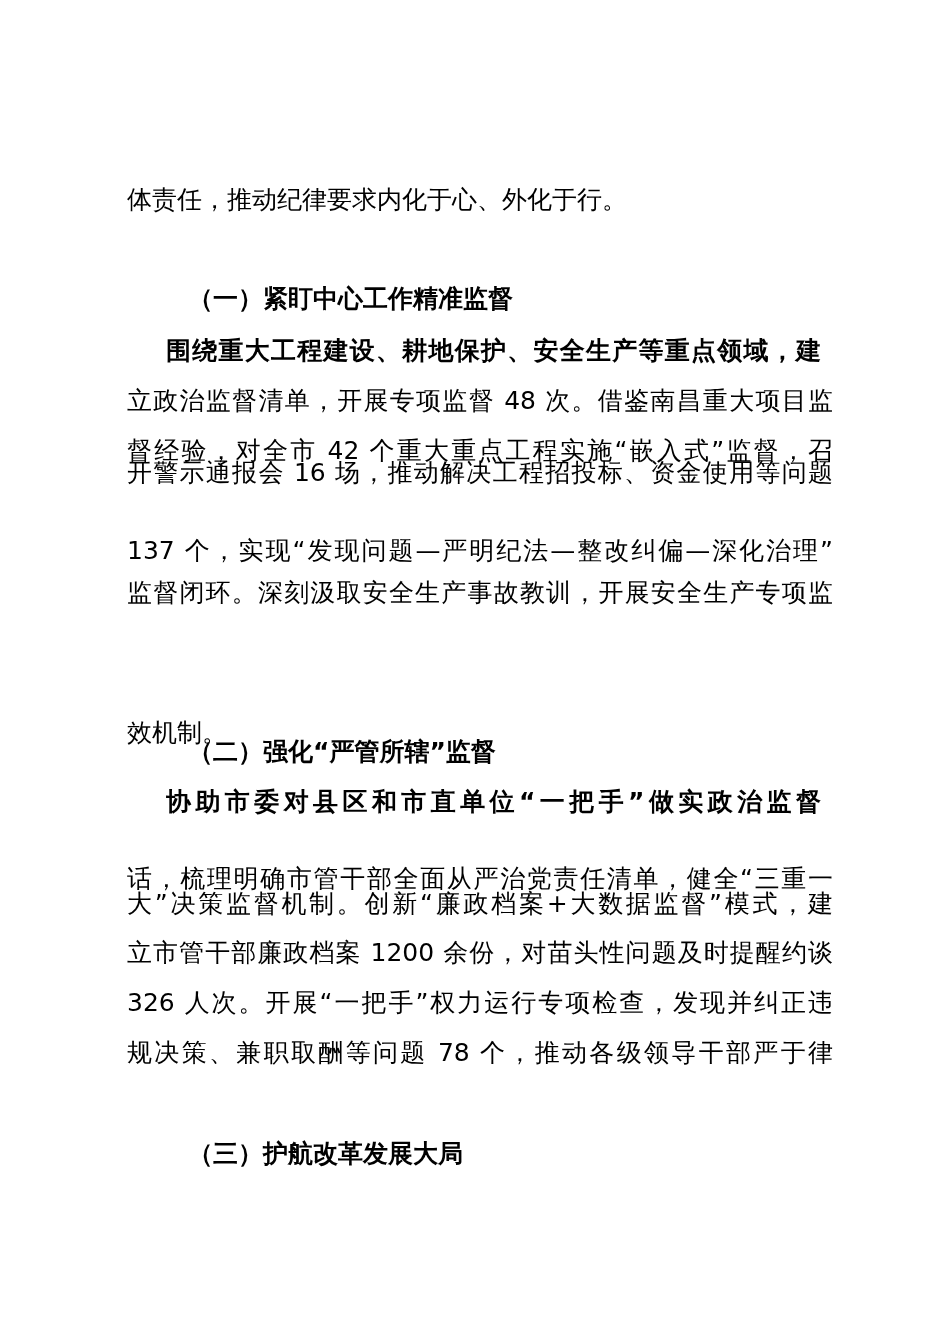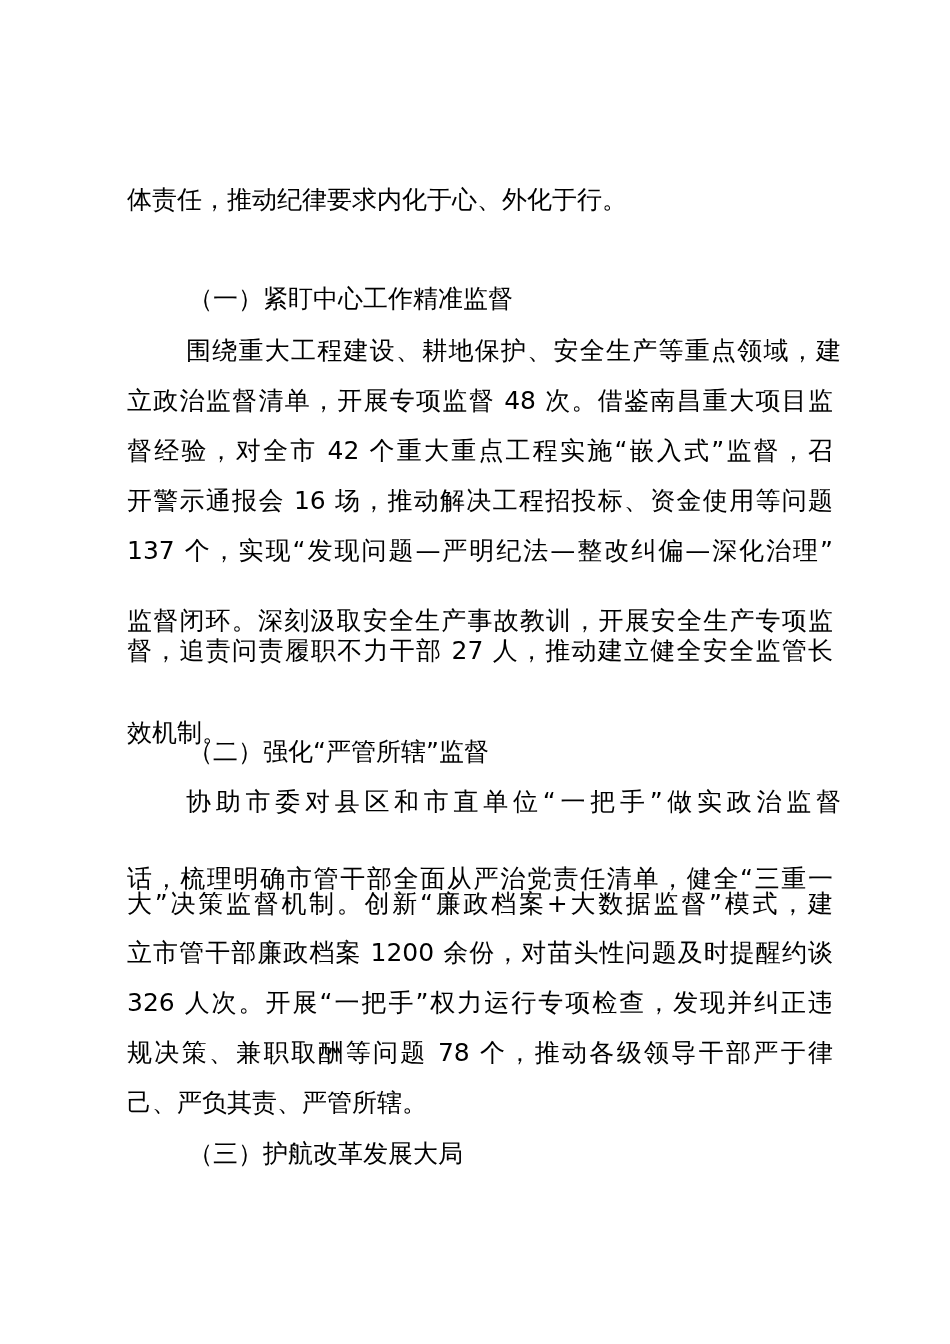--- a/index.html
+++ b/index.html
@@ -16,46 +16,44 @@
     width: 706px;
     height: 50px;
     line-height: 50px;
     font-size: 25px;
     white-space: nowrap;
     letter-spacing: 0px;
     text-align: justify;
     text-align-last: justify;
   }
   .line.last { text-align-last: left; }
-  .line.indent { left: 186px; width: 655px; }
+  .line.indent { left: 166px; width: 655px; font-weight: bold; }
   .line.heading2 { left: 178px; width: 655px; text-align-last: left; }
   .line.heading3 {
-    left: 188px; width: 645px; font-weight: normal; text-align-last: left;
+    left: 188px; width: 645px; font-weight: bold; text-align-last: left;
   }
 </style>
 </head>
 <body>
 
 <div class="page">
   <div class="line last" style="top:175px">体责任，推动纪律要求内化于心、外化于行。</div>
   <div class="line heading3" style="top:274px">（一）紧盯中心工作精准监督</div>
 
   <div class="line indent" style="top:326px">围绕重大工程建设、耕地保护、安全生产等重点领域，建</div>
   <div class="line" style="top:376px">立政治监督清单，开展专项监督 48 次。借鉴南昌重大项目监</div>
   <div class="line" style="top:426px">督经验，对全市 42 个重大重点工程实施“嵌入式”监督，召</div>
-  <div class="line" style="top:476px">开警示通报会 16 场，推动解决工程招投标、资金使用等问题</div>
+  <div class="line" style="top:448px">开警示通报会 16 场，推动解决工程招投标、资金使用等问题</div>
   <div class="line" style="top:526px">137 个，实现“发现问题—严明纪法—整改纠偏—深化治理”</div>
-  <div class="line" style="top:596px">监督闭环。深刻汲取安全生产事故教训，开展安全生产专项监</div>
-  <div class="line" style="top:626px">督，追责问责履职不力干部 27 人，推动建立健全安全监管长</div>
+  <div class="line" style="top:568px">监督闭环。深刻汲取安全生产事故教训，开展安全生产专项监</div>
   <div class="line last" style="top:708px">效机制。</div>
 
   <div class="line heading3" style="top:727px">（二）强化“严管所辖”监督</div>
 
   <div class="line indent" style="top:777px">协助市委对县区和市直单位“一把手”做实政治监督</div>
   <div class="line" style="top:854px">话，梳理明确市管干部全面从严治党责任清单，健全“三重一</div>
   <div class="line" style="top:879px">大”决策监督机制。创新“廉政档案+大数据监督”模式，建</div>
   <div class="line" style="top:928px">立市管干部廉政档案 1200 余份，对苗头性问题及时提醒约谈</div>
   <div class="line" style="top:978px">326 人次。开展“一把手”权力运行专项检查，发现并纠正违</div>
   <div class="line" style="top:1028px">规决策、兼职取酬等问题 78 个，推动各级领导干部严于律</div>
-  <div class="line last" style="top:1078px">己、严负其责、严管所辖。</div>
 
   <div class="line heading3" style="top:1129px">（三）护航改革发展大局</div>
 </div>
 
 </body></html>

